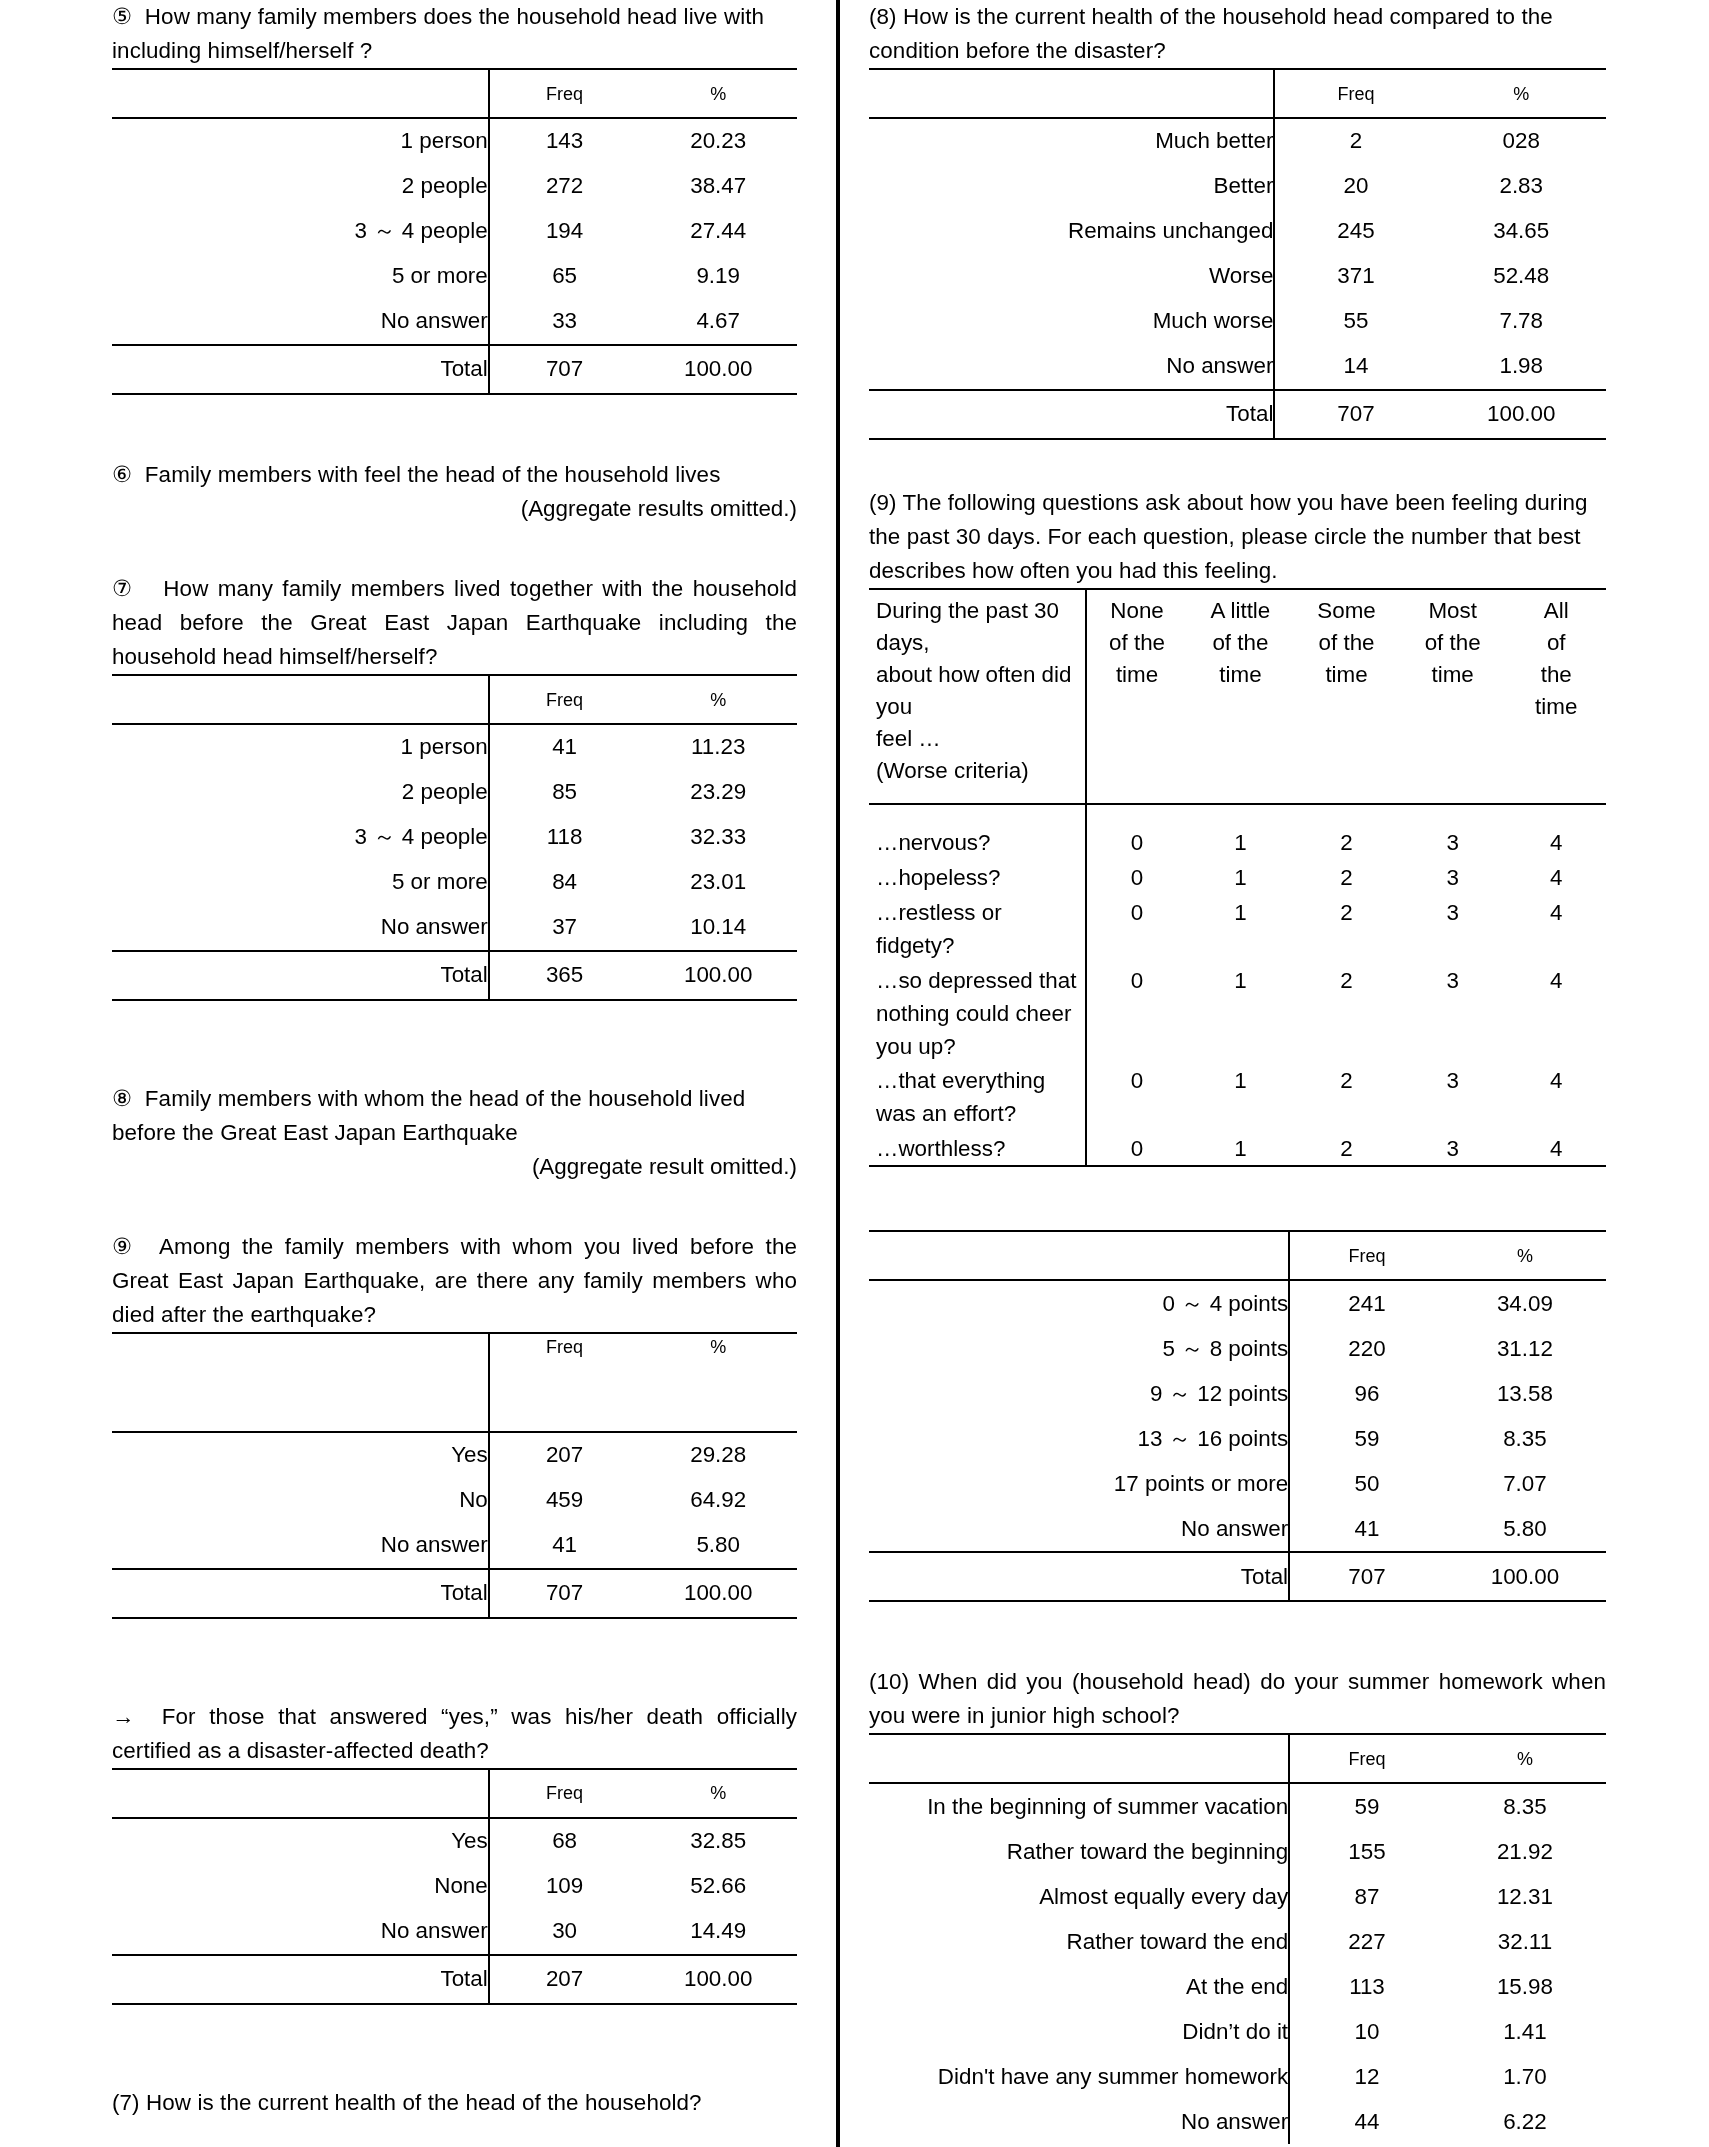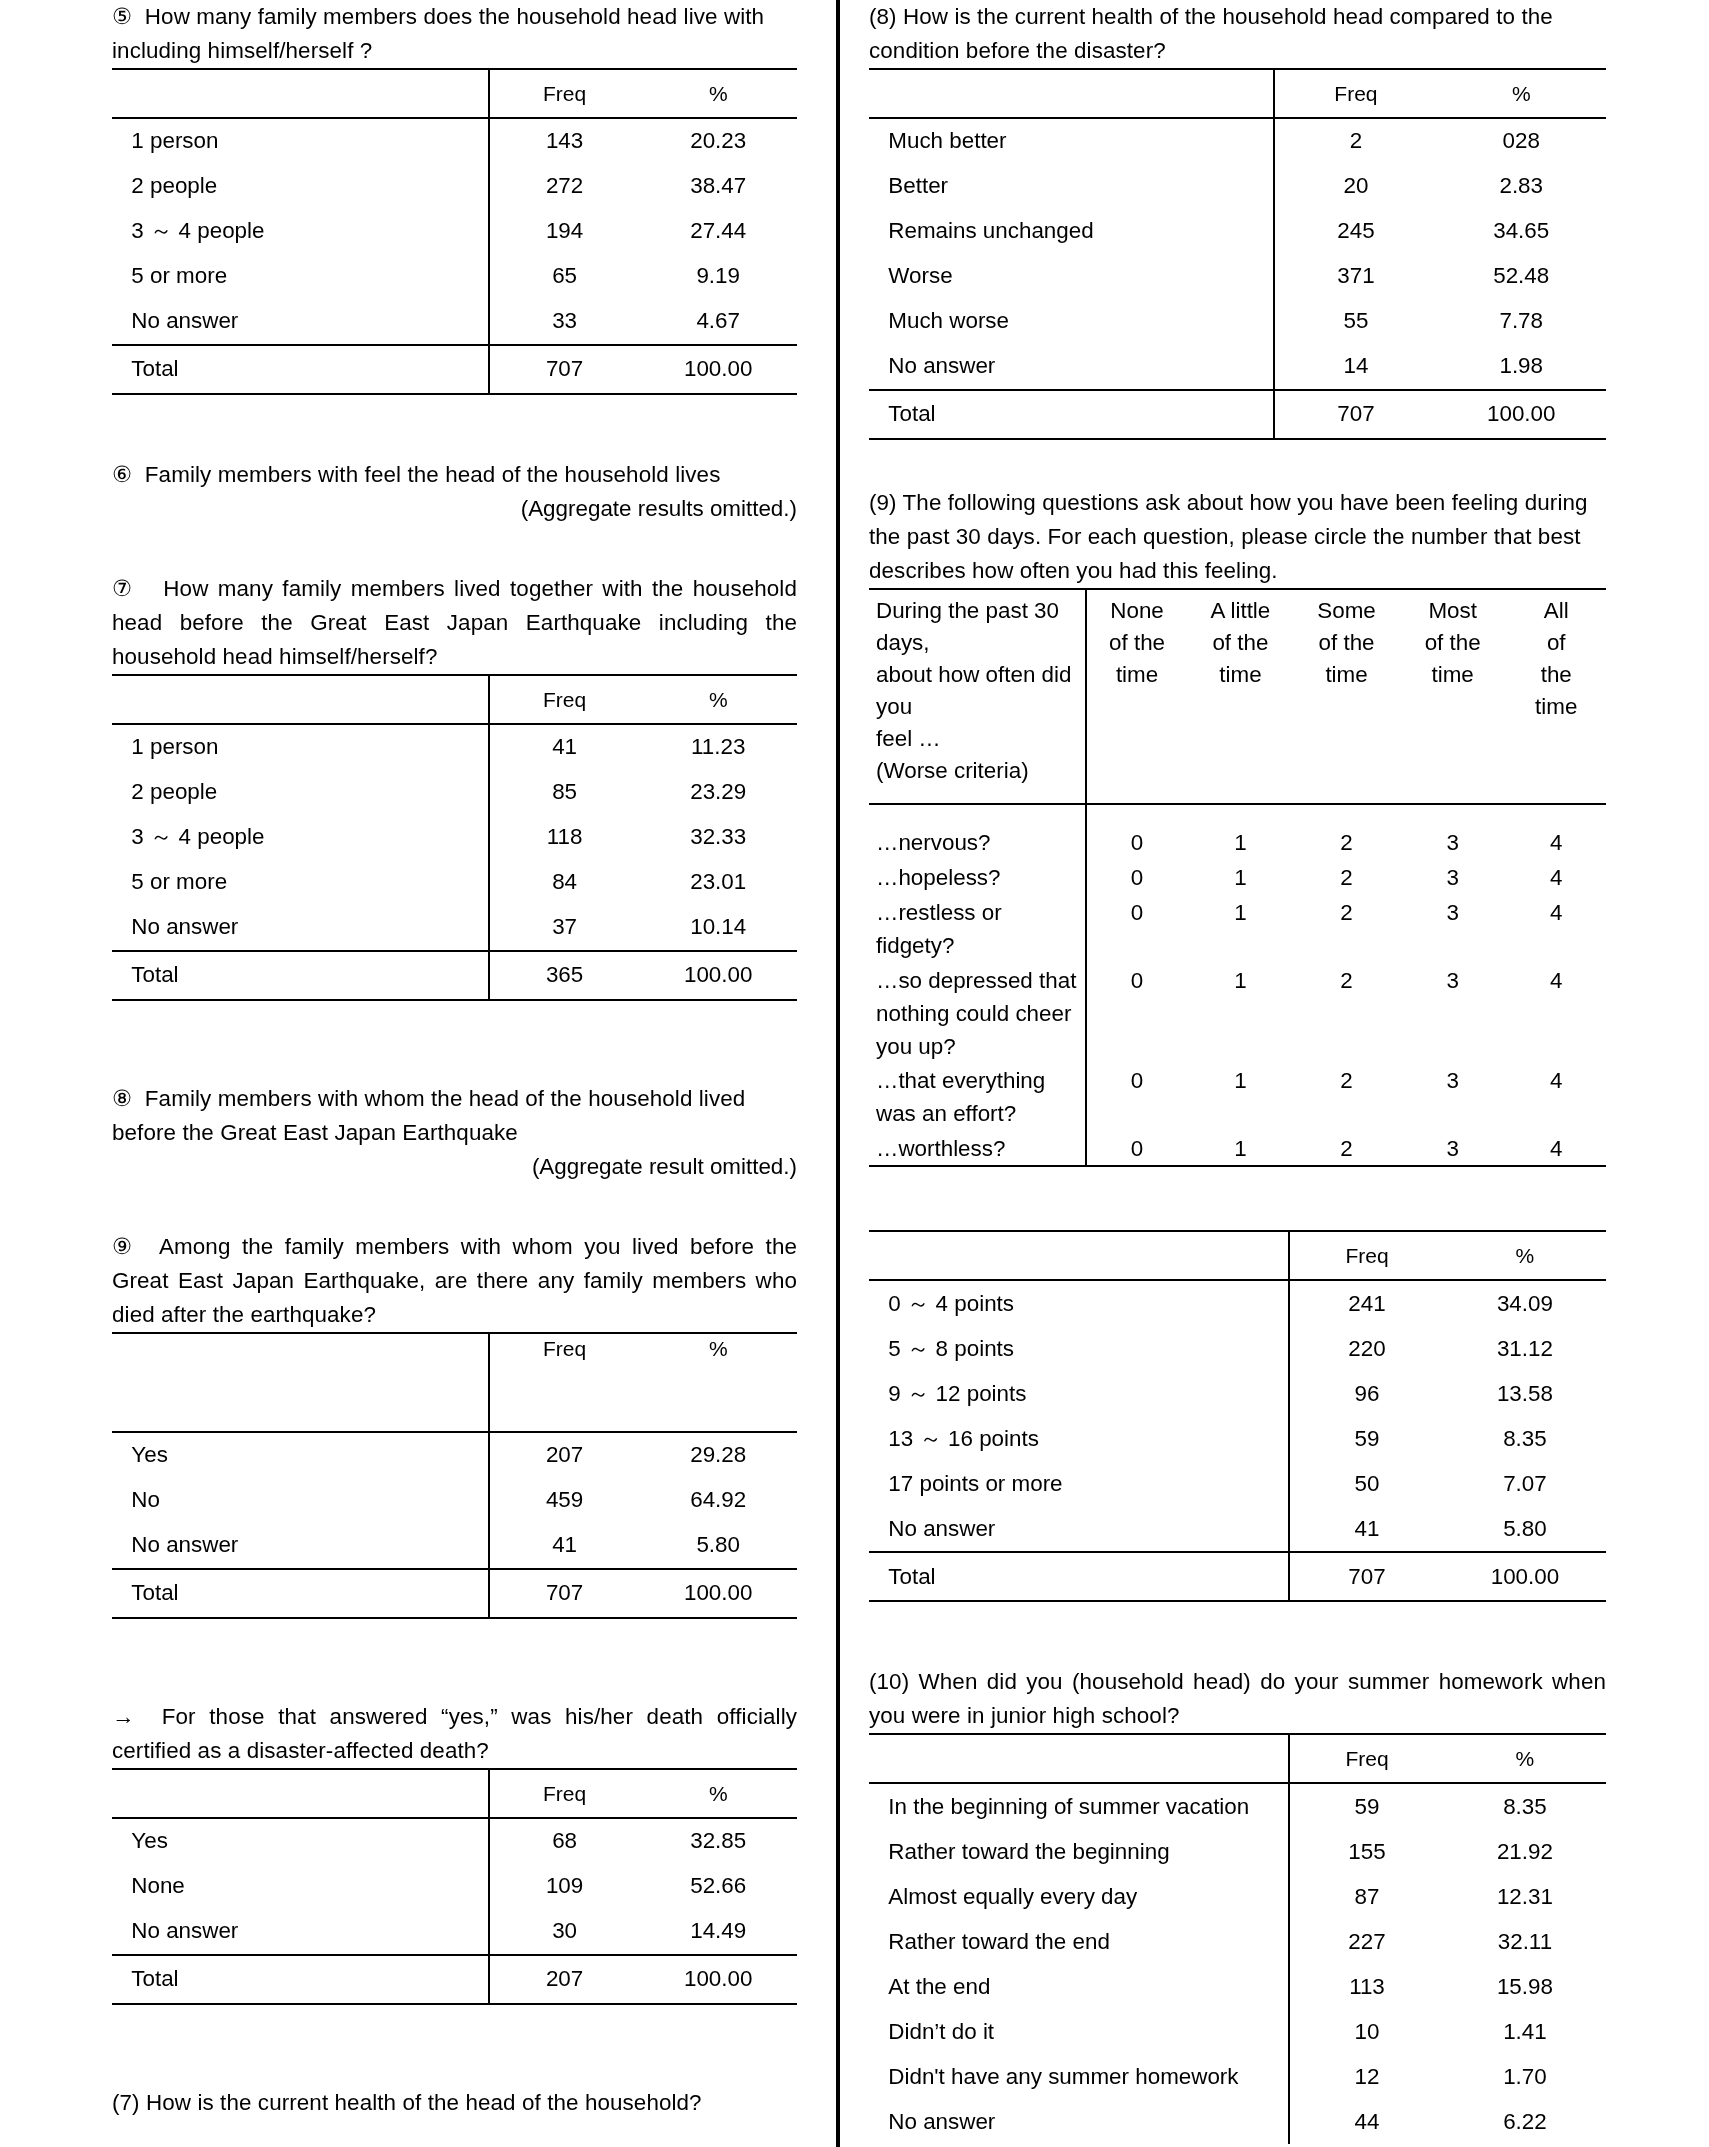--- a/index.html
+++ b/index.html
@@ -72,32 +72,32 @@
     font-size: 22.4px;
     line-height: 1.0;
     table-layout: fixed;
   }
   table.freq th, table.freq td {
     padding: 0;
     border: 0;
     font-weight: normal;
     vertical-align: middle;
   }
-  table.freq .lbl  { text-align: left;  padding-left: 19.3px; }
+  table.freq .lbl  { text-align: right;  padding-left: 19.3px; }
   table.freq .num  { text-align: center; }
 
   
   table.freq tr.hdr td {
     height: 47px;
     border-top: 2.6px solid #000;
     border-bottom: 2.6px solid #000;
   }
   table.freq tr.hdr.tall td { height: 93px; }
   table.freq tr.hdr td.lbl { border-right: 2.6px solid #000; }
-  table.freq tr.hdr td.num { font-size: 21px; }
+  table.freq tr.hdr td.num { font-size: 18px; }
 
   
   table.freq tr.row td { height: 45px; }
   table.freq tr.row td.lbl { border-right: 2.6px solid #000; }
 
   
   table.freq tr.total td {
     height: 47px;
     border-top: 2.6px solid #000;
     border-bottom: 2.6px solid #000;

